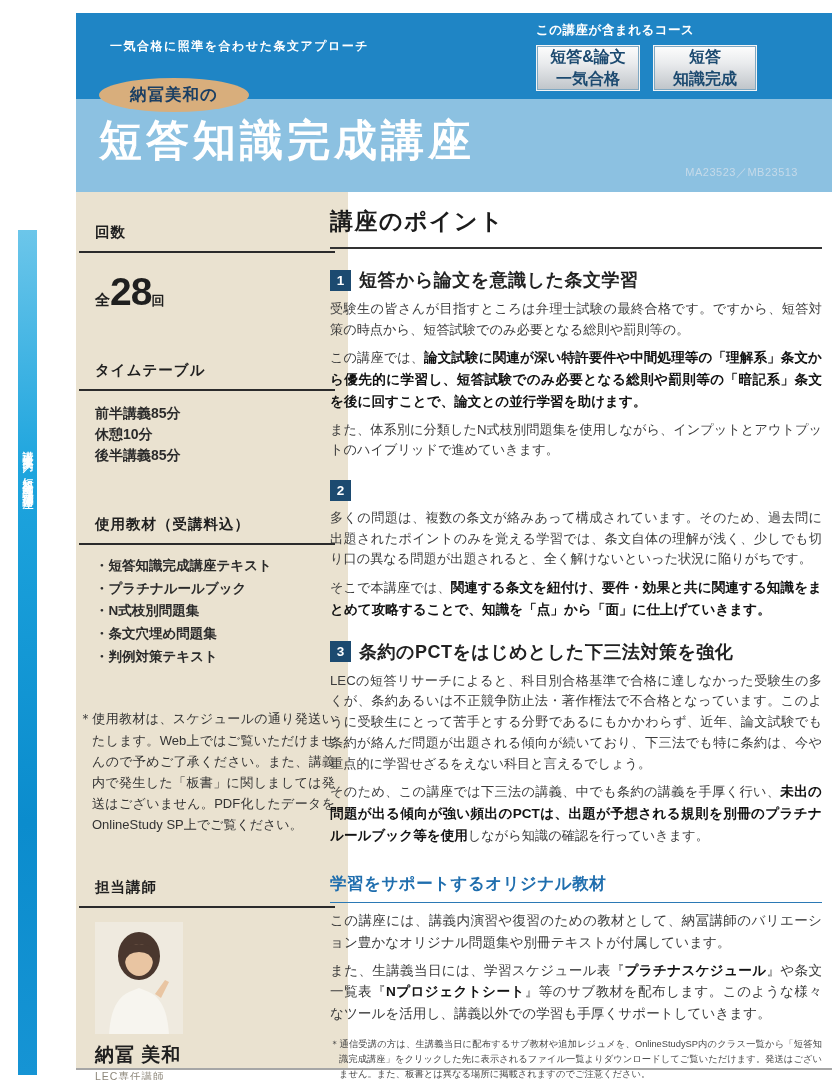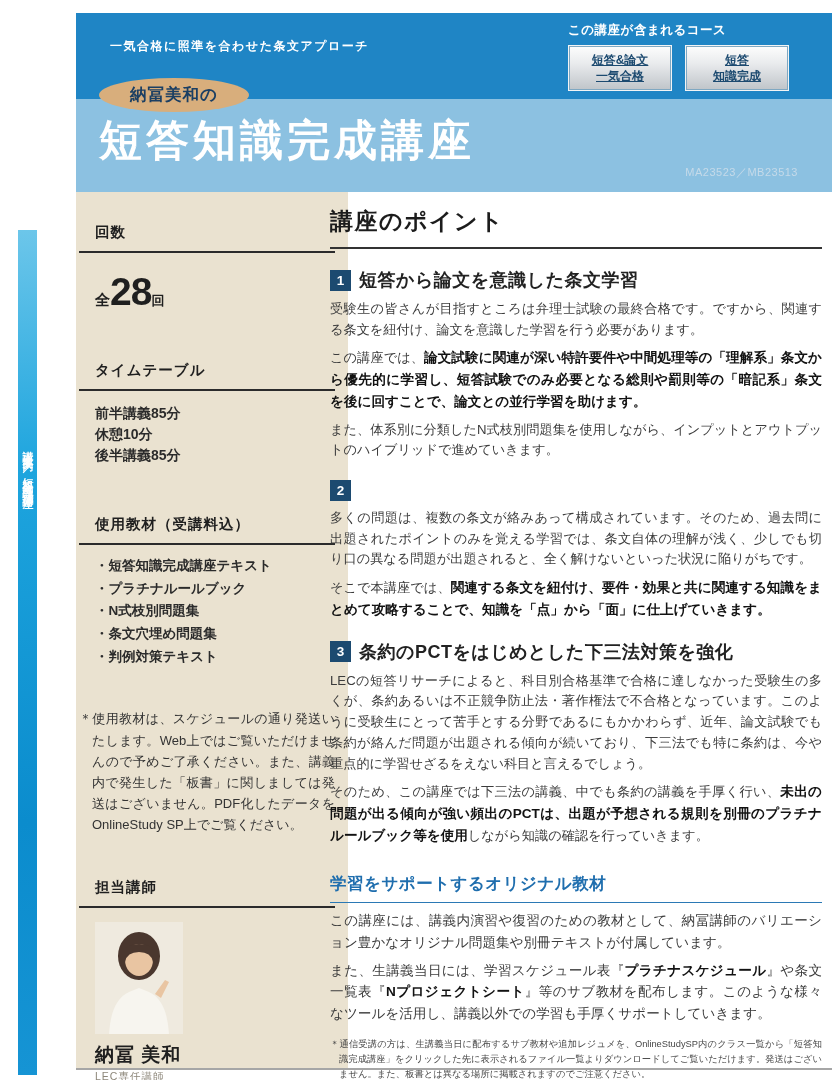--- a/index.html
+++ b/index.html
@@ -17,27 +17,27 @@
   .header-band { position:absolute; left:76px; top:13px; width:756px; height:86px; background:#1f85c5; }
   .header-light { position:absolute; left:76px; top:99px; width:756px; height:93px; background:#8cc1e1; }
   .catch-copy { position:absolute; left:110px; top:38px; color:#fff; font-size:12px; font-weight:800; letter-spacing:1.5px; }
   .badge { position:absolute; left:99px; top:78px; width:150px; height:34px; background:#d8ae7c;
     border-radius:50%; display:flex; align-items:center; justify-content:center; z-index:3; }
   .badge span { color:#1b3f63; font-size:16.5px; font-weight:800; letter-spacing:1px; }
   .page-title { position:absolute; left:99px; top:112px; color:#fff; font-size:43px; font-weight:900; letter-spacing:4px; z-index:2; }
   .course-codes { position:absolute; right:40px; top:165px; color:#c5dae9; font-size:11px; letter-spacing:0.5px;text-align:right; }
 
   
-  .included { position:absolute; left:568px; top:22px; width:228px; }
+  .included { position:absolute; left:536px; top:22px; width:228px; }
   .included-label { color:#fff; font-size:12.5px; font-weight:bold; letter-spacing:0.5px; margin-bottom:6px; }
   .course-buttons { display:flex; gap:13px; }
   .course-button { width:104px; height:46px; display:flex; flex-direction:column; align-items:center; justify-content:center;
     background:linear-gradient(180deg,#fdfdfd 0%,#e9ebed 40%,#bfc4c9 100%);
     border:1px solid #f2f4f5; box-shadow:0 0 0 1px #7fa8c2 inset; }
-  .course-button span { color:#1c4a70; font-size:12px; font-weight:800; line-height:1.35;text-decoration:underline; }
+  .course-button span { color:#1c4a70; font-size:16px; font-weight:800; line-height:1.35; }
 
   
   .sidebar { position:absolute; left:76px; top:192px; width:272px; height:876px; background:#eae2d0; }
   .sidebar-inner { padding:0 13px 0 3px; }
   .side-h { font-size:14.5px; font-weight:bold; color:#1f1f1f; letter-spacing:1px;
     padding:0 0 9px 16px; border-bottom:2px solid #2b2b2b; }
   .side-block { padding-left:16px; }
   .h-sessions { margin-top:31px; }
   .count-line { margin-top:17px; color:#1f1f1f; }
   .count-prefix { font-size:15px; font-weight:bold; }
@@ -160,21 +160,21 @@
   </div>
 
   <div class="main">
     <div class="main-h1">講座のポイント</div>
     <div id="sections">
         <div class="section">
           <div class="sec-title">
             <span class="sec-num">1</span>
             <span class="sec-text">短答から論文を意識した条文学習</span>
           </div>
-          <p>受験生の皆さんが目指すところは弁理士試験の最終合格です。ですから、関連する条文を紐付け、論文を意識した学習を行う必要があります。</p>
+          <p>受験生の皆さんが目指すところは弁理士試験の最終合格です。ですから、短答対策の時点から、短答試験でのみ必要となる総則や罰則等の。</p>
           <p>この講座では、<b>論文試験に関連が深い特許要件や中間処理等の「理解系」条文から優先的に学習し、短答試験でのみ必要となる総則や罰則等の「暗記系」条文を後に回すことで、論文との並行学習を助けます。</b></p>
           <p>また、体系別に分類したN式枝別問題集を使用しながら、インプットとアウトプットのハイブリッドで進めていきます。</p>
         </div>
         <div class="section">
           <div class="sec-title">
             <span class="sec-num">2</span>
           </div>
           <p>多くの問題は、複数の条文が絡みあって構成されています。そのため、過去問に出題されたポイントのみを覚える学習では、条文自体の理解が浅く、少しでも切り口の異なる問題が出題されると、全く解けないといった状況に陥りがちです。</p>
           <p>そこで本講座では、<b>関連する条文を紐付け、要件・効果と共に関連する知識をまとめて攻略することで、知識を「点」から「面」に仕上げていきます。</b></p>
         </div>

